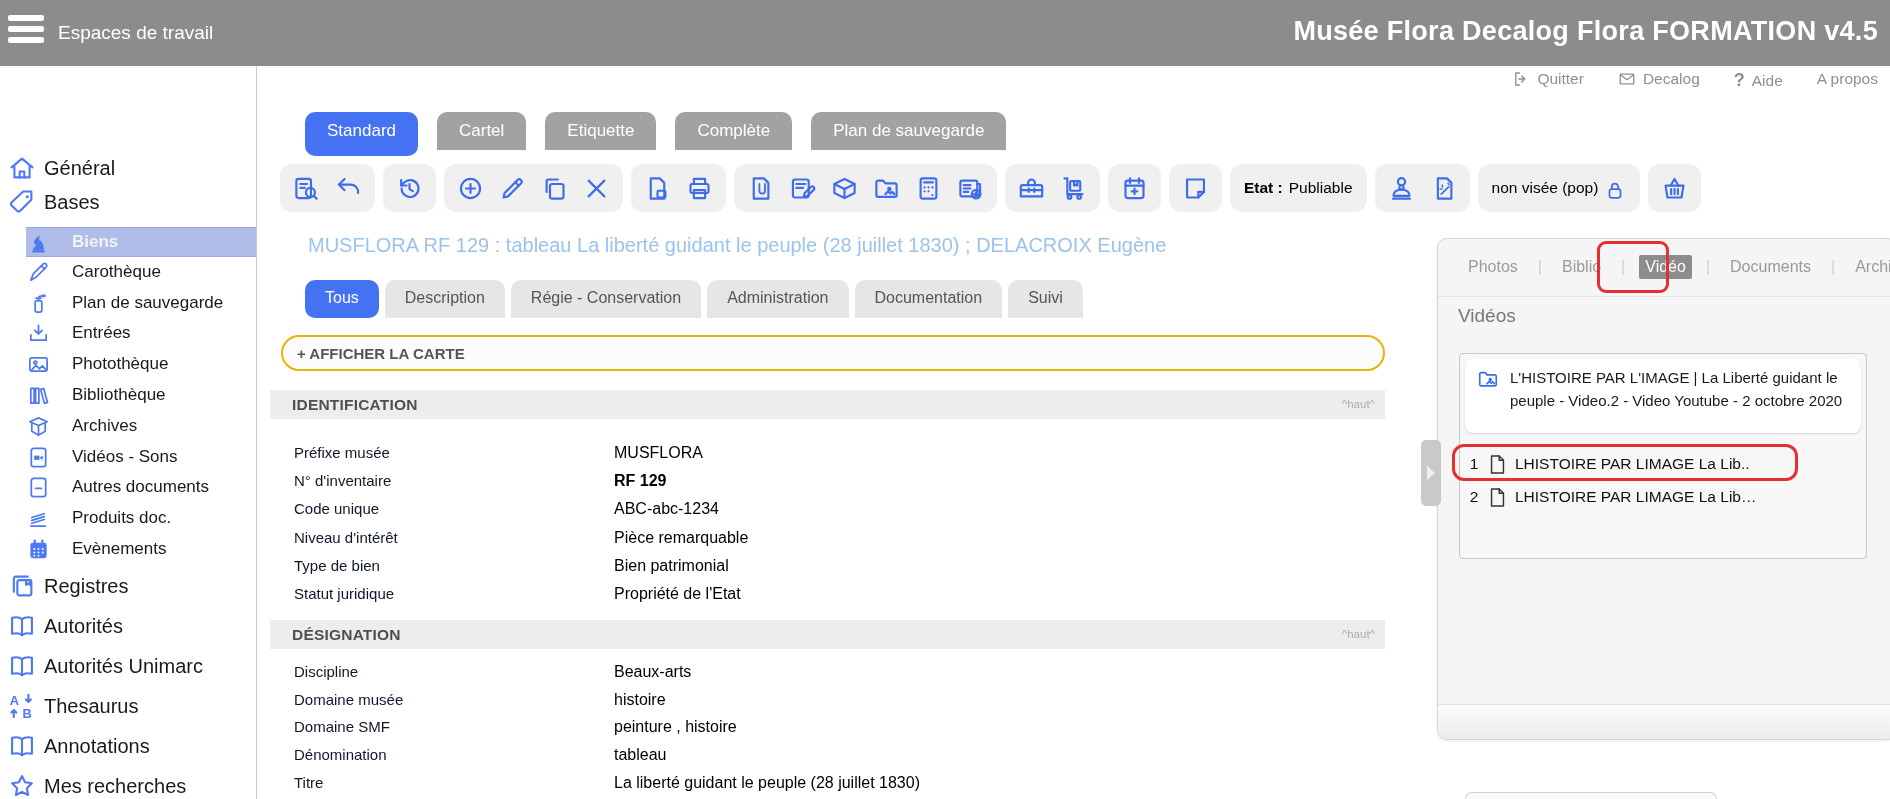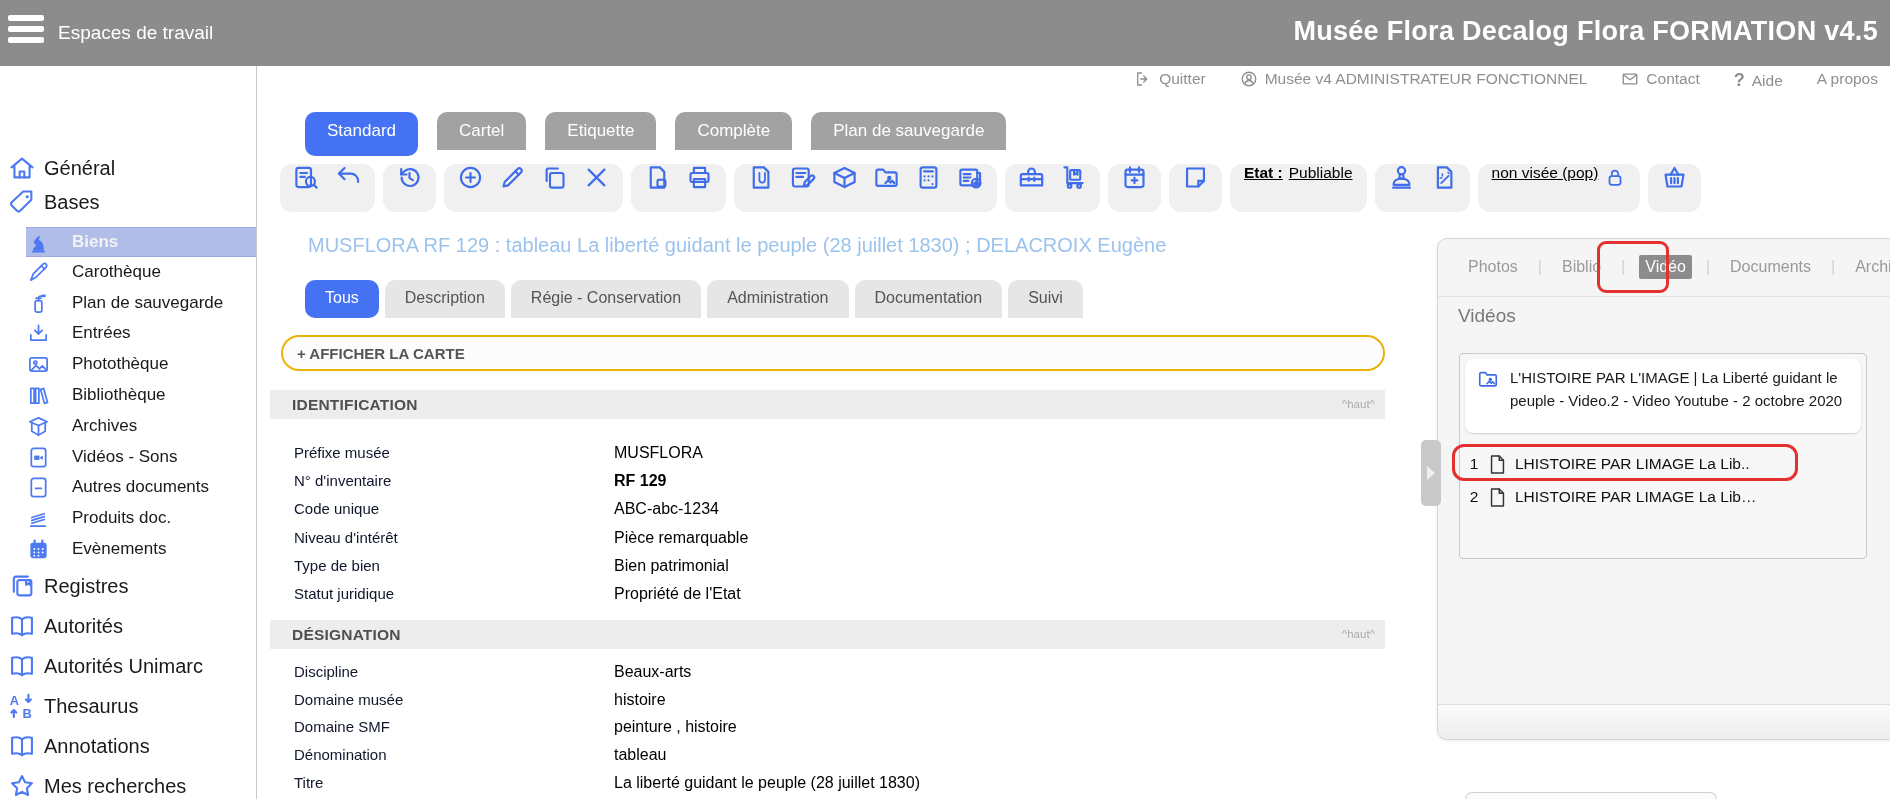--- a/index.html
+++ b/index.html
@@ -37,21 +37,21 @@
   .sb-ico svg { width:100%; height:100%; stroke:currentColor; fill:none; stroke-width:1.8; stroke-linecap:round; stroke-linejoin:round; }
 
   
   .vtabs { position:absolute; left:305px; top:112px; display:flex; gap:19px; }
   .vtab { height:38px; line-height:38px; padding:0 22px; background:#a2a2a2; color:#fff; font-size:17px;
     border-radius:10px 10px 0 0; cursor:pointer; white-space:nowrap; }
   .vtab.active { background:#4472f2; border-radius:10px; height:44px; }
 
   
   .toolbar { position:absolute; left:280px; top:164px; height:48px; display:flex; gap:8px; align-items:center; }
-  .tgroup { height:48px; background:#f0f0f0; border-radius:12px; display:flex; align-items:flex-start; gap:15px; padding:0 13px;text-decoration:underline; }
+  .tgroup { height:48px; background:#f0f0f0; border-radius:12px; display:flex; align-items:center; gap:15px; padding:0 13px; }
   .tbtn { width:27px; height:27px; color:#3e6cea; cursor:pointer; display:flex; }
   .tbtn svg { width:27px; height:27px; stroke:currentColor; fill:none; stroke-width:1.9; stroke-linecap:round; stroke-linejoin:round; }
   .tgroup.textpill { font-size:15.5px; color:#000; gap:6px; padding:0 14px; white-space:nowrap; }
   .tgroup.textpill b { font-weight:bold; }
   .tgroup .lock { width:22px; height:22px; }
 
   
   .rec-title { position:absolute; left:308px; top:234px; width:1080px; font-size:20px; color:#9cc3ec; white-space:nowrap; }
   .rtabs { position:absolute; left:305px; top:280px; display:flex; gap:6px; }
   .rtab { height:38px; line-height:36px; padding:0 20px; background:#e6e6e6; color:#555; font-size:16px;
@@ -125,32 +125,24 @@
   <div class="hdr-links">
     <div class="hdr-item">
       <svg viewBox="0 0 24 24">
           <path d="M10 4H5v16h5"></path>
           <path d="M13 8l4 4-4 4M17 12H9"></path>
         </svg>
       <span>Quitter</span>
     </div>
     <div class="hdr-item">
       <svg viewBox="0 0 24 24">
-          <circle cx="12" cy="12" r="9"></circle>
-          <circle cx="12" cy="9.5" r="3"></circle>
-          <path d="M6.5 18.2c1-3 2.9-4.2 5.5-4.2s4.5 1.2 5.5 4.2"></path>
-        </svg>
-      <span>Musée v4 ADMINISTRATEUR FONCTIONNEL</span>
-    </div>
-    <div class="hdr-item">
-      <svg viewBox="0 0 24 24">
           <rect x="3" y="5.5" width="18" height="13" rx="1"></rect>
           <path d="M4 7l8 6 8-6"></path>
         </svg>
-      <span>Contact</span>
+      <span>Decalog</span>
     </div>
     <div class="hdr-item">
       <span class="help-glyph">?</span>
       <span>Aide</span>
     </div>
     <div class="hdr-item">
       <span>A propos</span>
     </div>
   </div>
 

